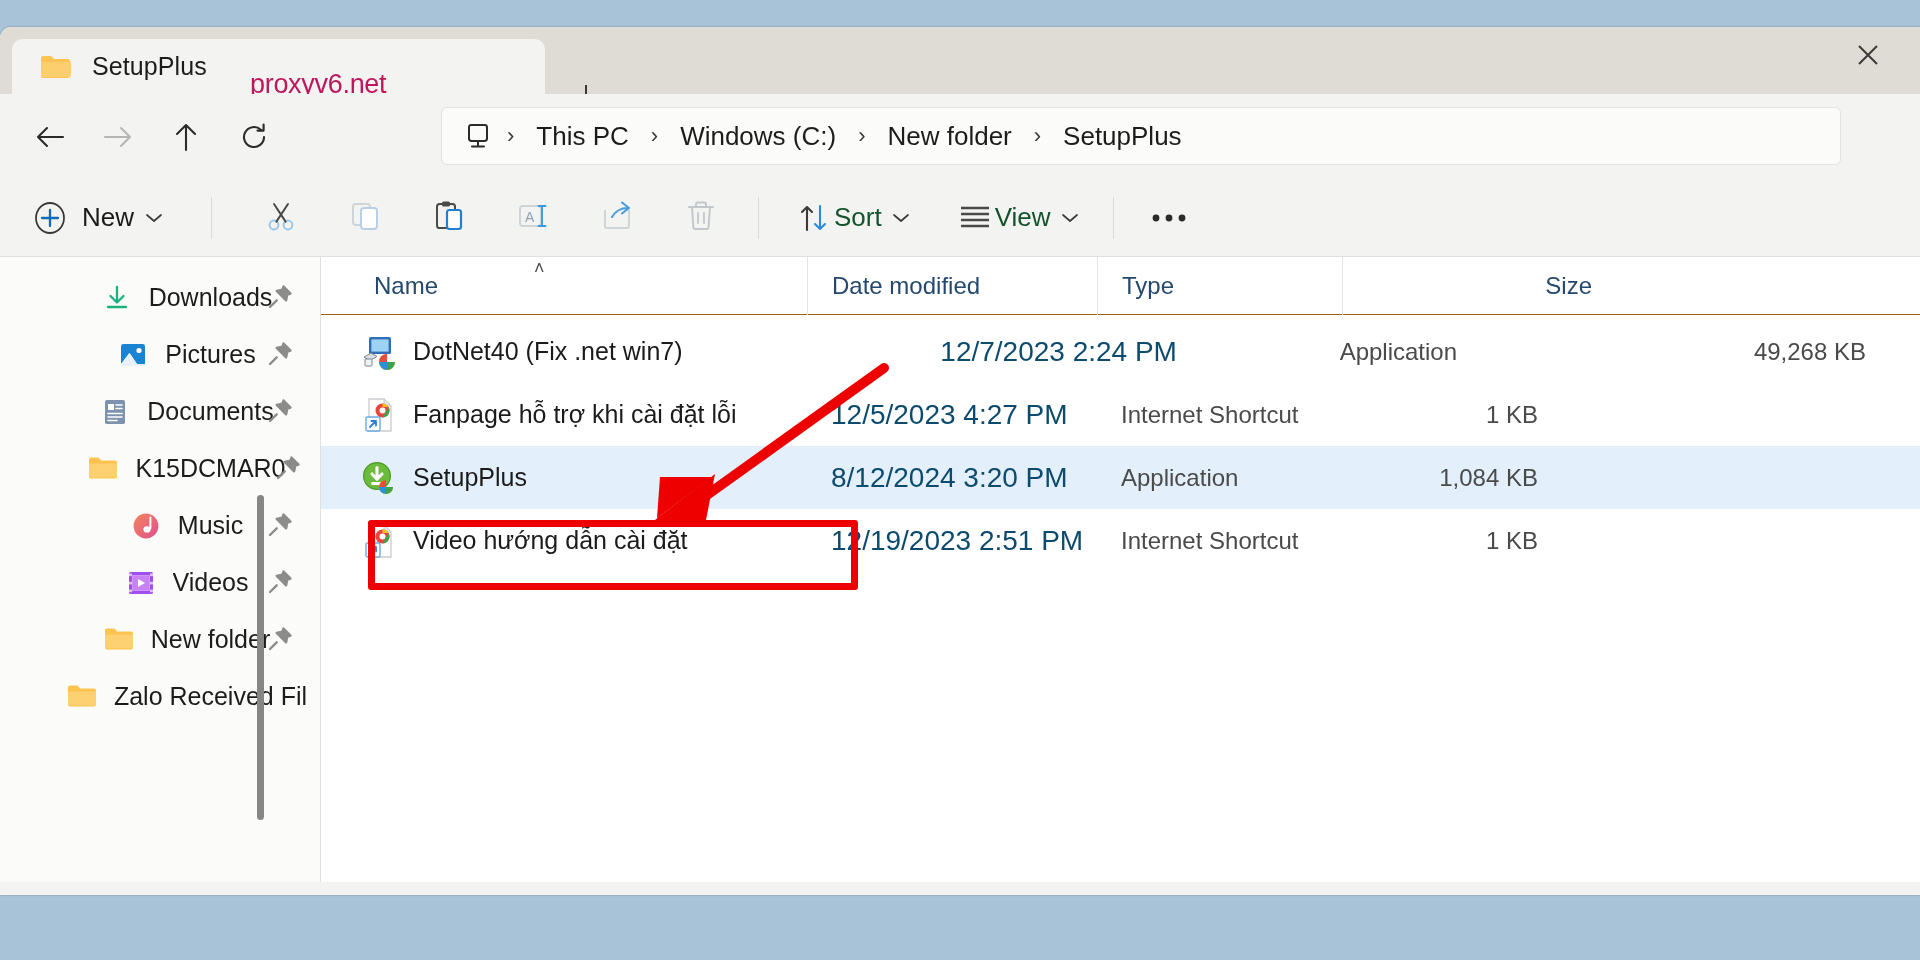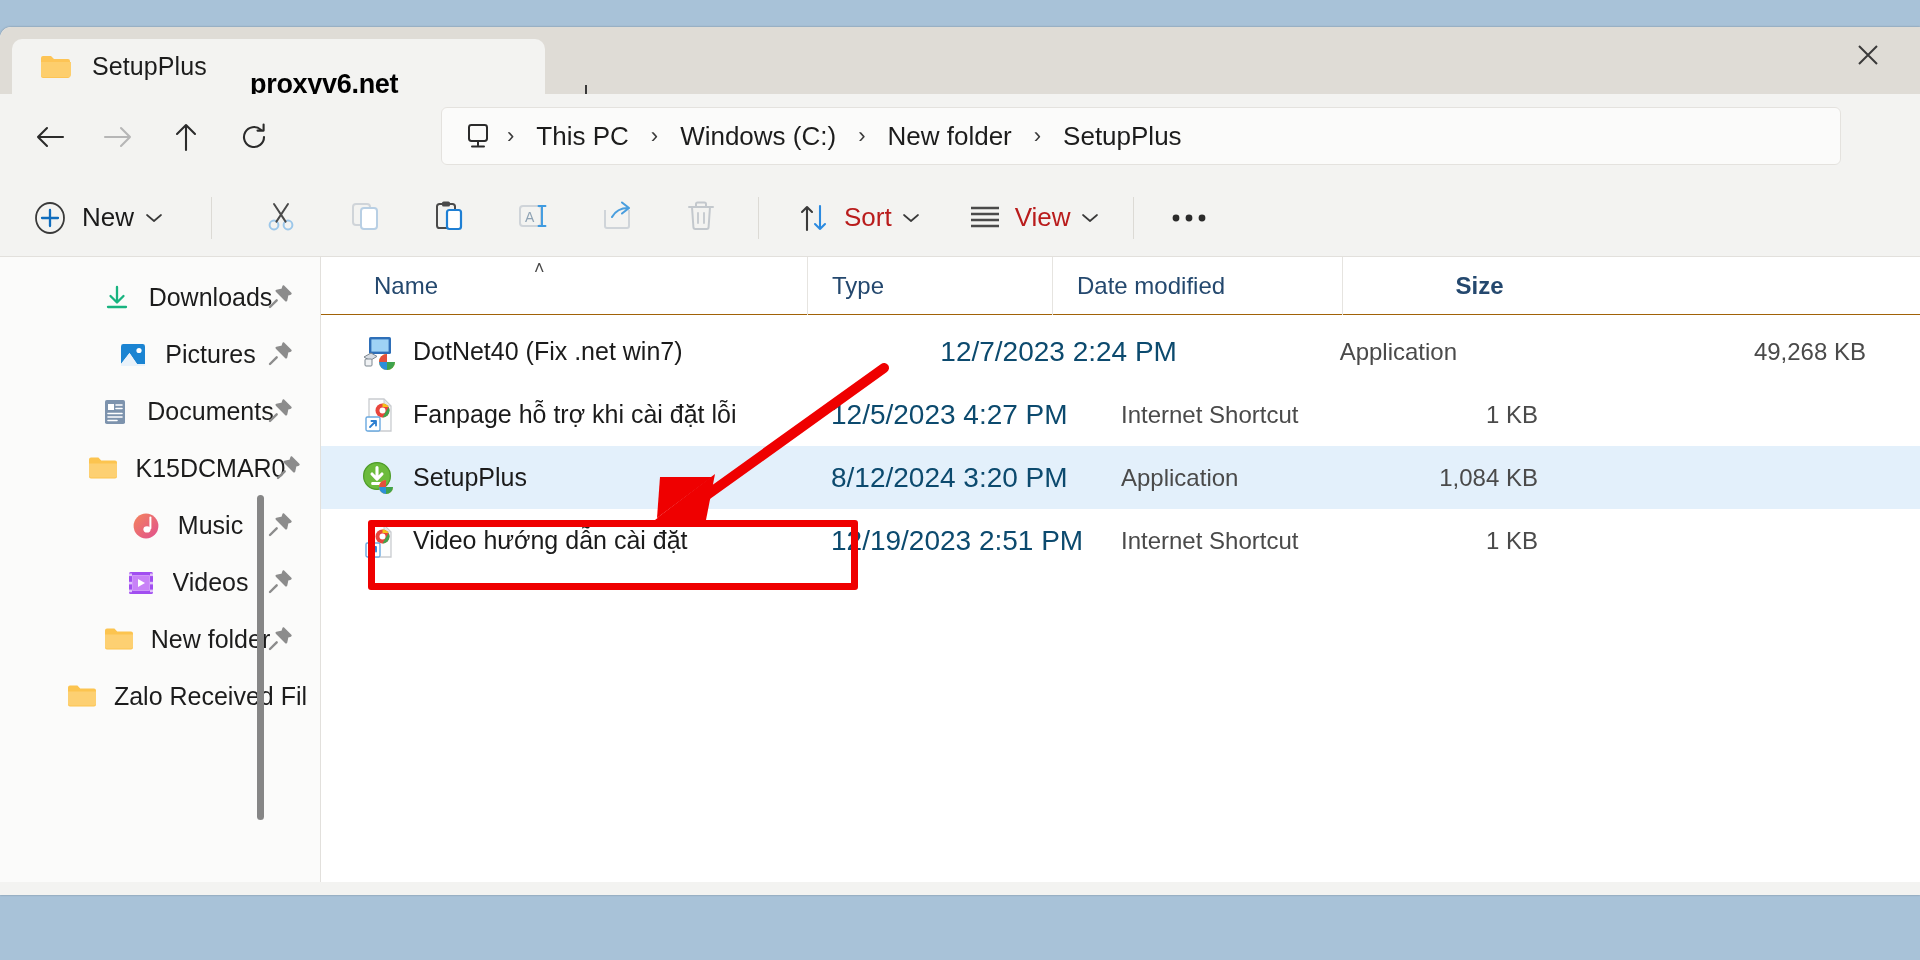--- a/index.html
+++ b/index.html
@@ -38,21 +38,21 @@
   }
   #tab-folder-icon { margin-left: 28px; display:flex; }
   #tab-title {
     margin-left: 20px;
     font-size: 25px; color: #1c1c1c;
     letter-spacing: .1px;
     white-space: nowrap;
   }
   #watermark {
     position: absolute; left: 238px; top: 30px;
-    font-size: 27px; font-weight: bold; color: #000000;
+    font-size: 27px; font-weight: normal; color: #be185d;
     letter-spacing: -.3px;
   }
   #tab-close-button {
     position: absolute; right: 36px; top: 12px;
     width: 32px; height: 32px;
     display: flex; align-items: center; justify-content: center;
     cursor: pointer;
   }
   #new-tab-button {
     position: absolute; left: 566px; top: 48px;
@@ -115,21 +115,21 @@
     width: 62px; height: 56px;
     display: flex; align-items: center; justify-content: center;
     border-radius: 6px; cursor: pointer;
   }
   .tb-sep { width: 1px; height: 42px; background: #dcdad5; margin: 0 10px; }
   .tb-group {
     display: flex; align-items: center;
     height: 56px; padding: 0 12px;
     border-radius: 6px; cursor: pointer;
   }
-  .tb-group-label { font-size: 26px; color: #b91c1c; margin: 0 10px 0 13px; }
+  .tb-group-label { font-size: 26px; color: #14532d; margin: 0 10px 0 3px; }
   #overflow-button {
     width: 66px; height: 56px;
     display: flex; align-items: center; justify-content: center;
     border-radius: 6px; cursor: pointer;
   }
 
   
   #content-area { display: flex; height: 625px; background: #fff; }
 
   
@@ -179,21 +179,21 @@
     cursor: pointer; position: relative;
   }
   .col-head:first-child { border-left: none; padding-left: 53px; }
   #sort-caret {
     position: absolute; left: 213px; top: 2px;
     font-size: 18px; color: #4a4a4a; line-height: 1;
   }
   .col-name { width: 486px; }
   .col-date { width: 290px; }
   .col-type { width: 245px; }
-  .col-size { width: 250px; justify-content: center; font-weight: bold; }
+  .col-size { width: 250px; justify-content: flex-end; }
 
   .file-row {
     display: flex; align-items: center;
     height: 63px; cursor: pointer;
   }
   .file-row.selected { background: #e3f0fb; }
   .cell-name {
     width: 486px; display: flex; align-items: center;
     padding-left: 40px;
   }
@@ -548,25 +548,25 @@
       <div id="sidebar-scrollbar"></div>
     </div>
 
     <div id="file-pane">
 
       <div id="column-header">
         <div class="col-head col-name">
           <span>Name</span>
           <span id="sort-caret">˄</span>
         </div>
+        <div class="col-head col-date">
+          <span>Date modified</span>
+        </div>
         <div class="col-head col-type">
           <span>Type</span>
-        </div>
-        <div class="col-head col-date">
-          <span>Date modified</span>
         </div>
         <div class="col-head col-size">
           <span>Size</span>
         </div>
       </div>
 
       <div class="file-row" style="margin-top:5px;justify-content:space-between;">
         <div class="cell-name">
           <span class="file-icon">
             <svg width="36" height="36" viewBox="0 0 36 36">

